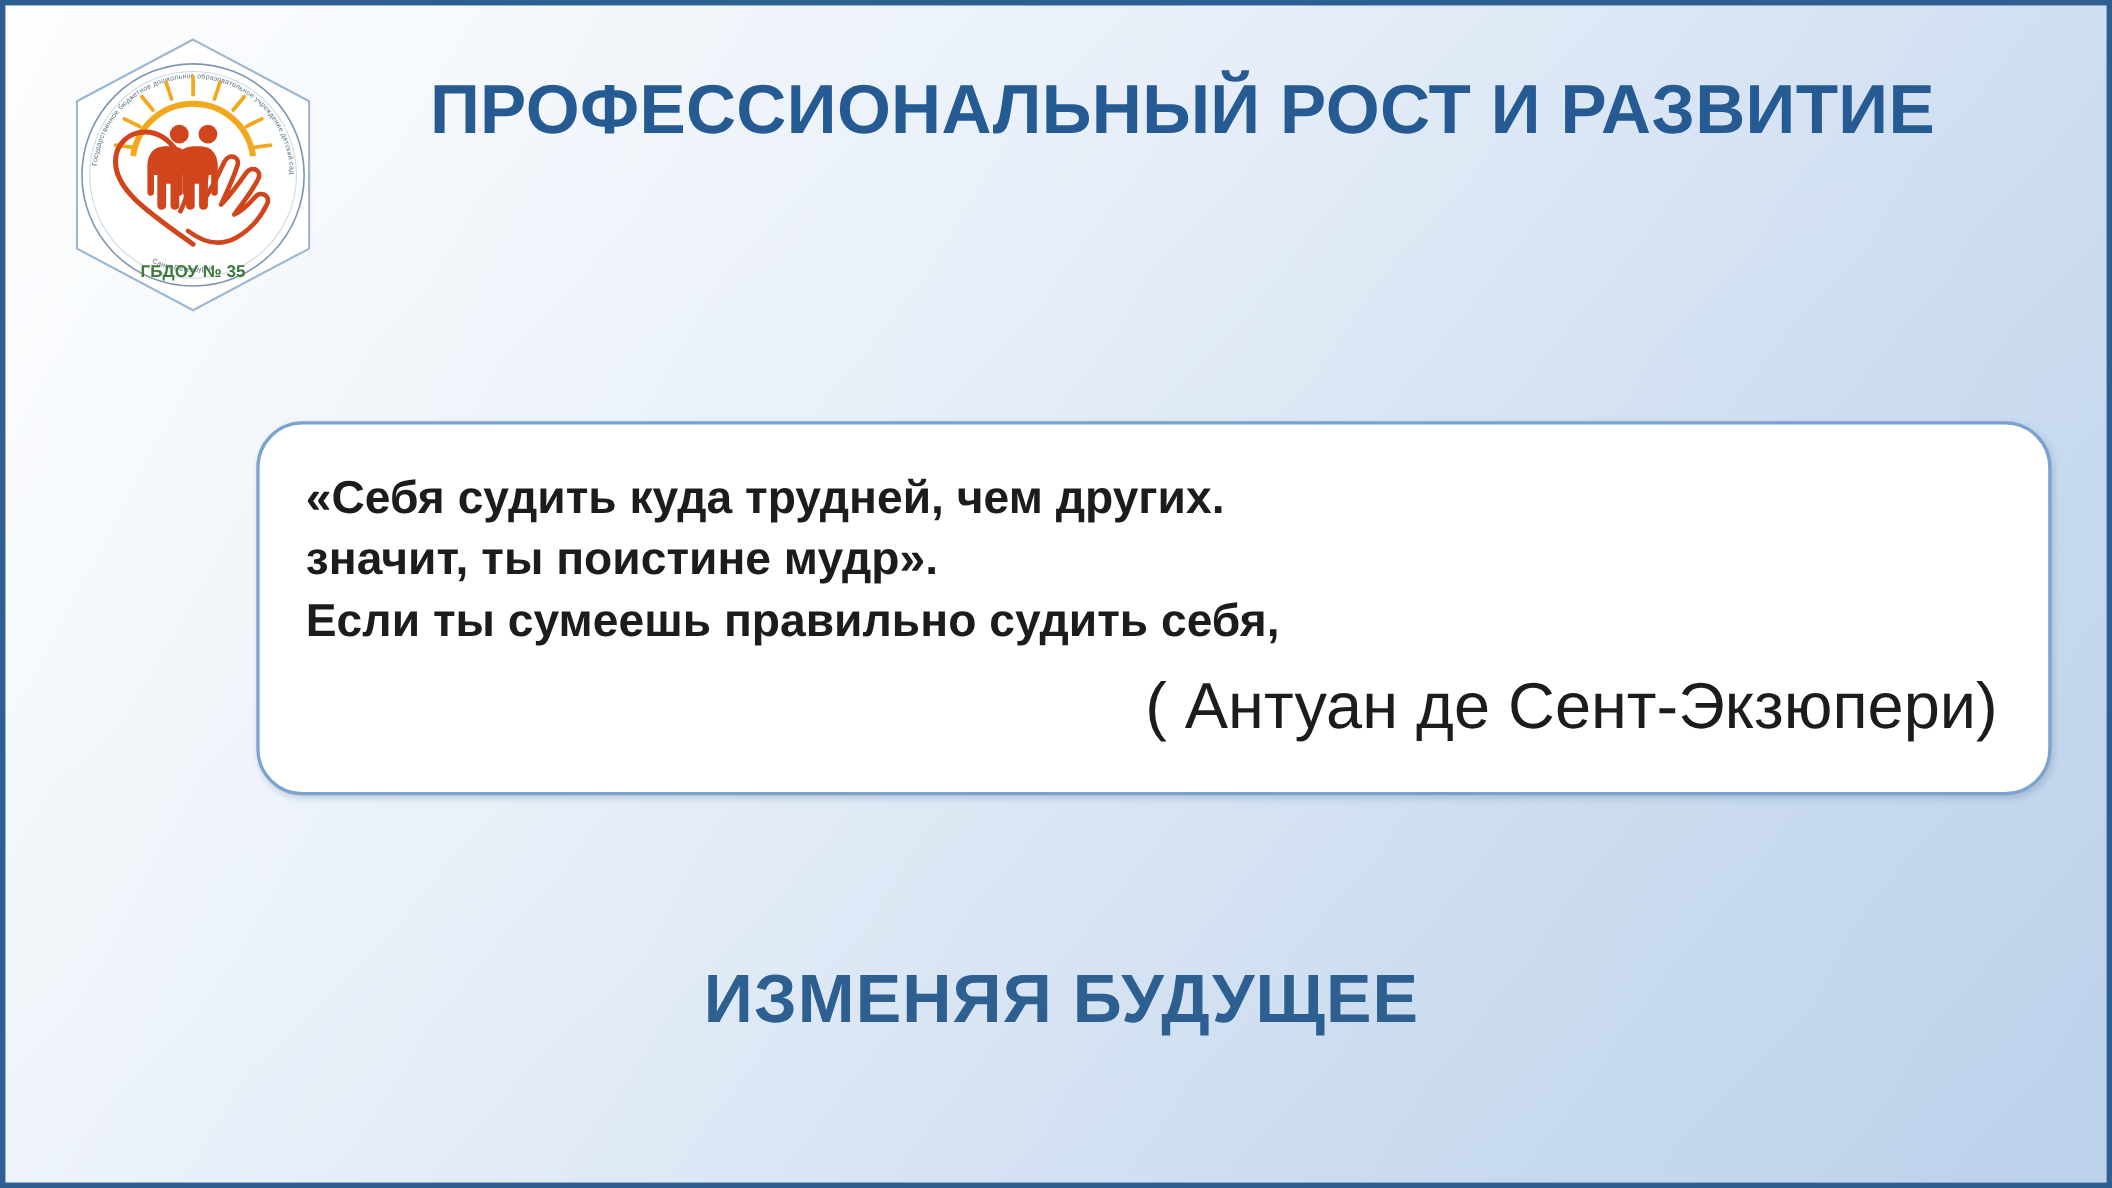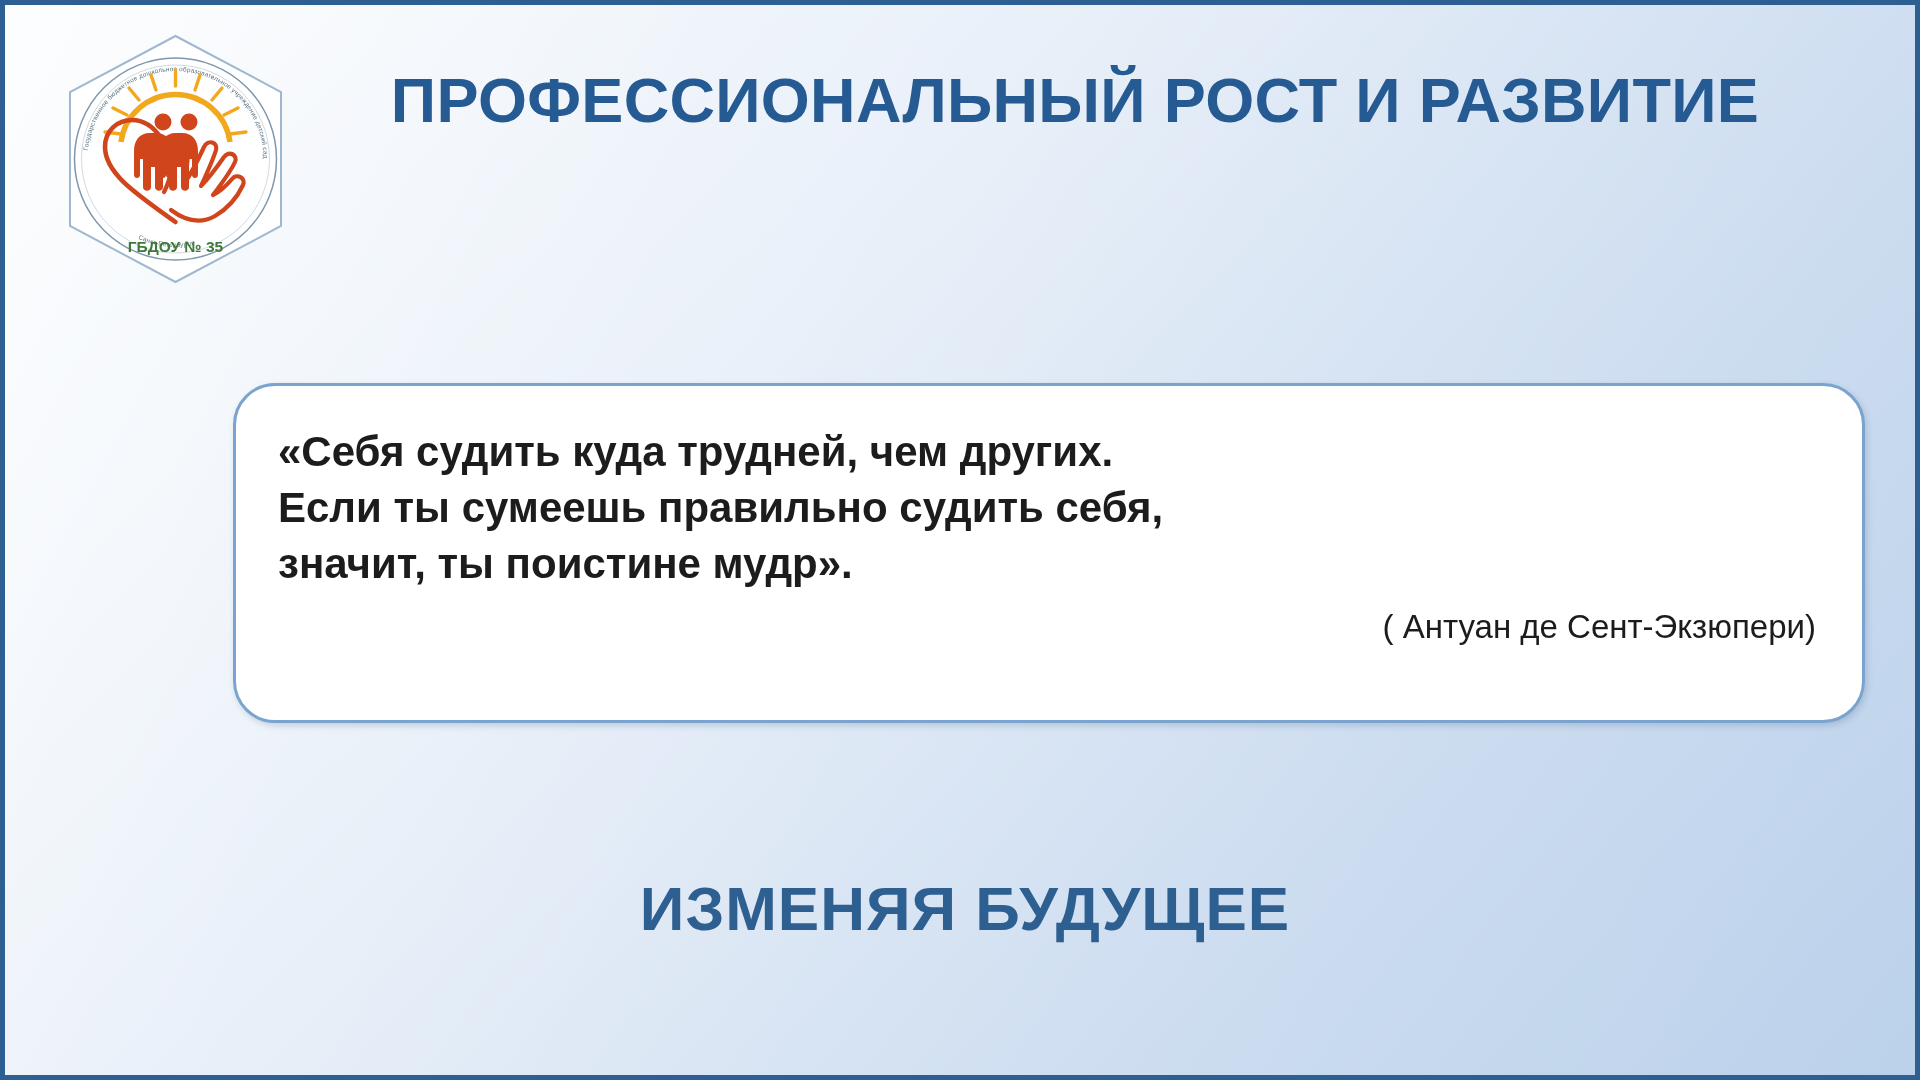--- a/index.html
+++ b/index.html
@@ -73,21 +73,21 @@
   .quote-line {
     font-size: 42px;
     line-height: 1.33;
     font-weight: bold;
     color: #1c1c1c;
     white-space: nowrap;
   }
   .quote-author {
     margin-top: 16px;
     text-align: right;
-    font-size: 33px;
+    font-size: 59px;
     color: #1c1c1c;
     padding-right: 4px;
   }
 
   
   .slogan {
     position: absolute;
     left: 0;
     top: 868px;
     width: 1920px;
@@ -152,19 +152,19 @@
                c -3,14 -6,29 -12,40" fill="none" stroke="#d1451c" stroke-width="4.2" stroke-linejoin="round" stroke-linecap="round"></path>
 
       <text x="132.5" y="222" text-anchor="middle" font-size="15.5" font-weight="bold" fill="#3f7a3a" font-family="Liberation Sans, sans-serif">ГБДОУ № 35</text>
     </svg>
   </div>
 
   <div class="title">ПРОФЕССИОНАЛЬНЫЙ РОСТ И РАЗВИТИЕ</div>
 
   <div class="quote-box">
     <div class="quote-line">«Себя судить куда трудней, чем других.</div>
+    <div class="quote-line">значит, ты поистине мудр».</div>
     <div class="quote-line">Если ты сумеешь правильно судить себя,</div>
-    <div class="quote-line">значит, ты поистине мудр».</div>
     <div class="quote-author">( Антуан де Сент-Экзюпери)</div>
   </div>
 
   <div class="slogan">ИЗМЕНЯЯ БУДУЩЕЕ</div>
 </div>
 
 </body></html>

